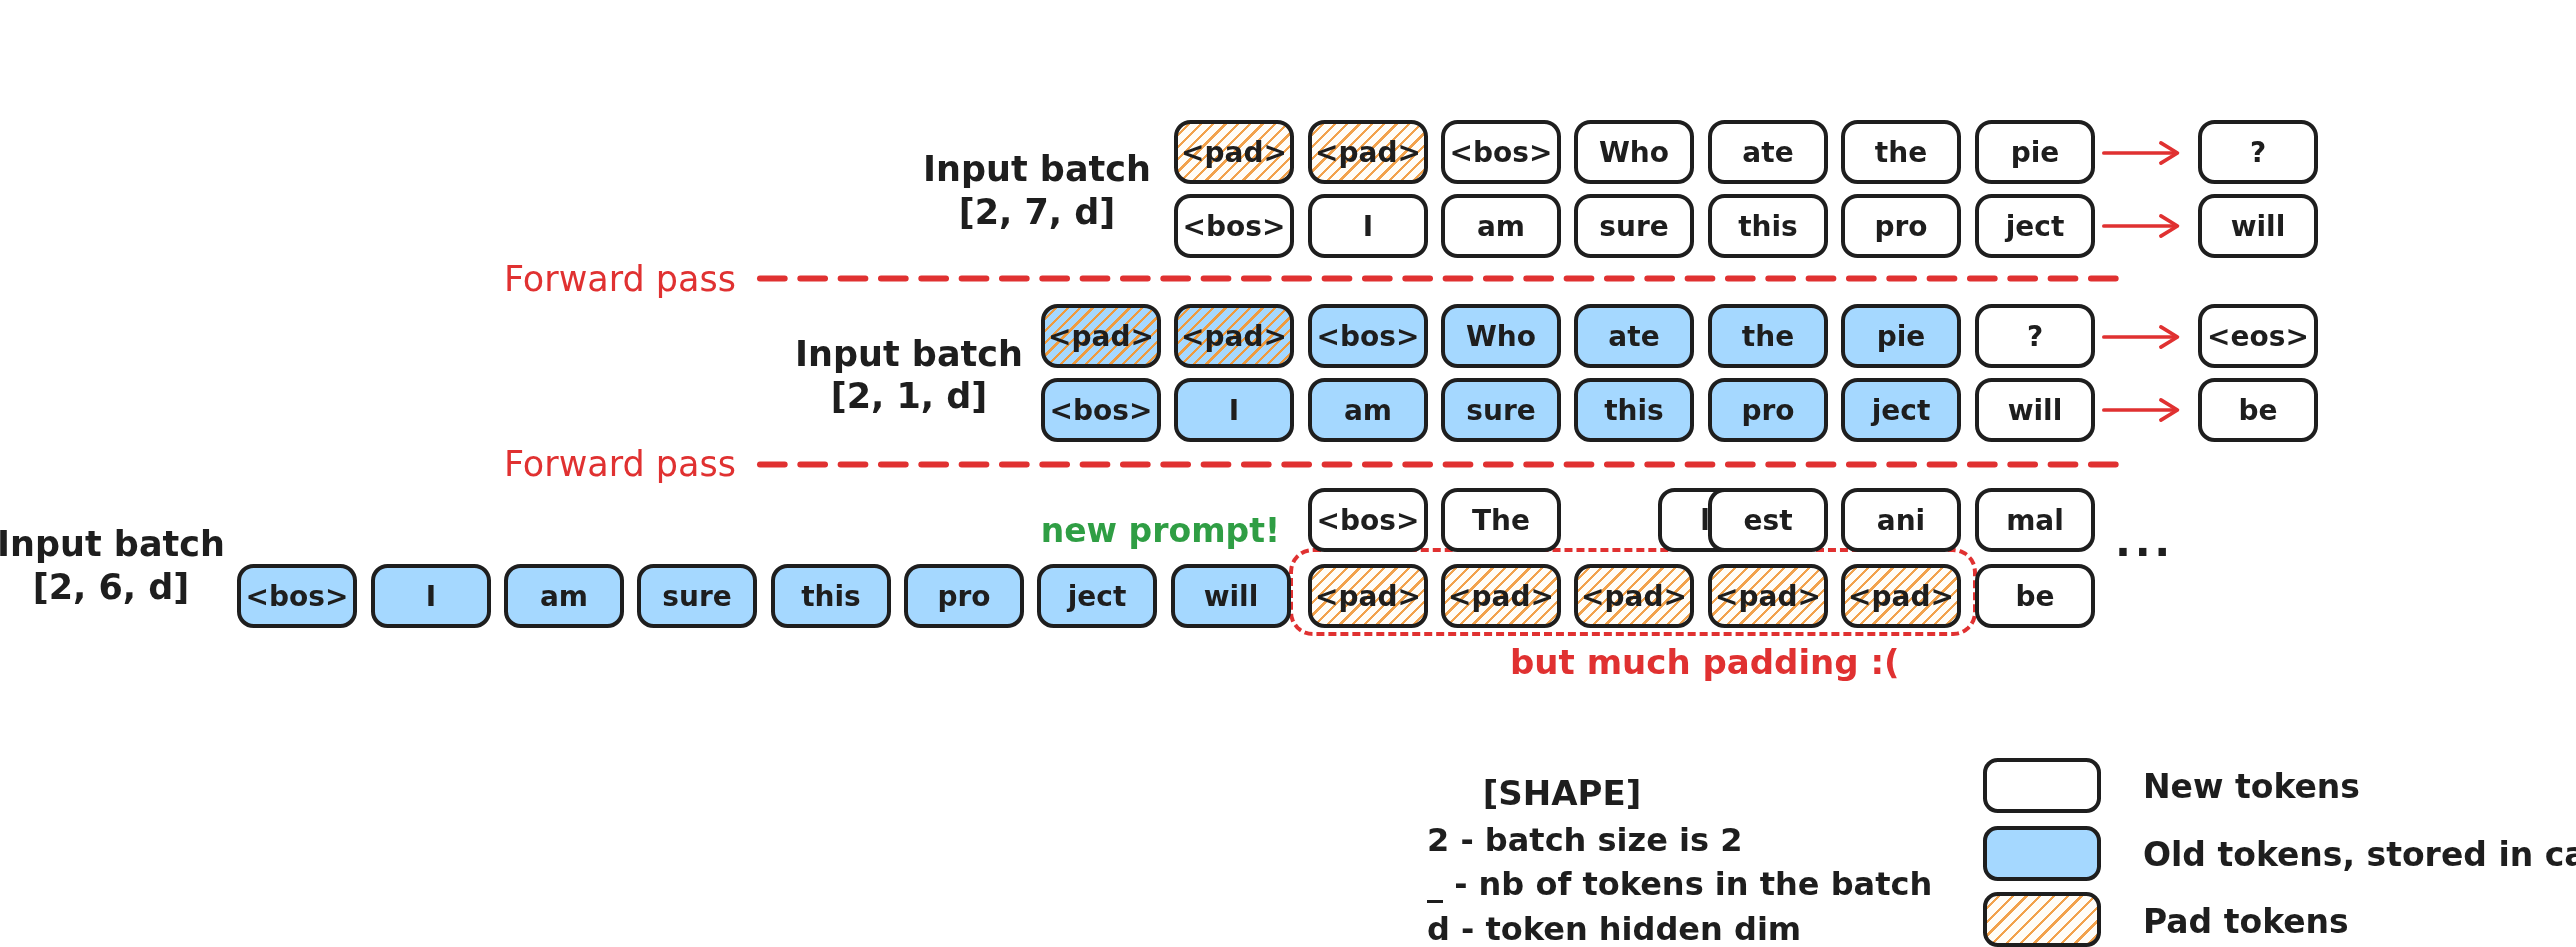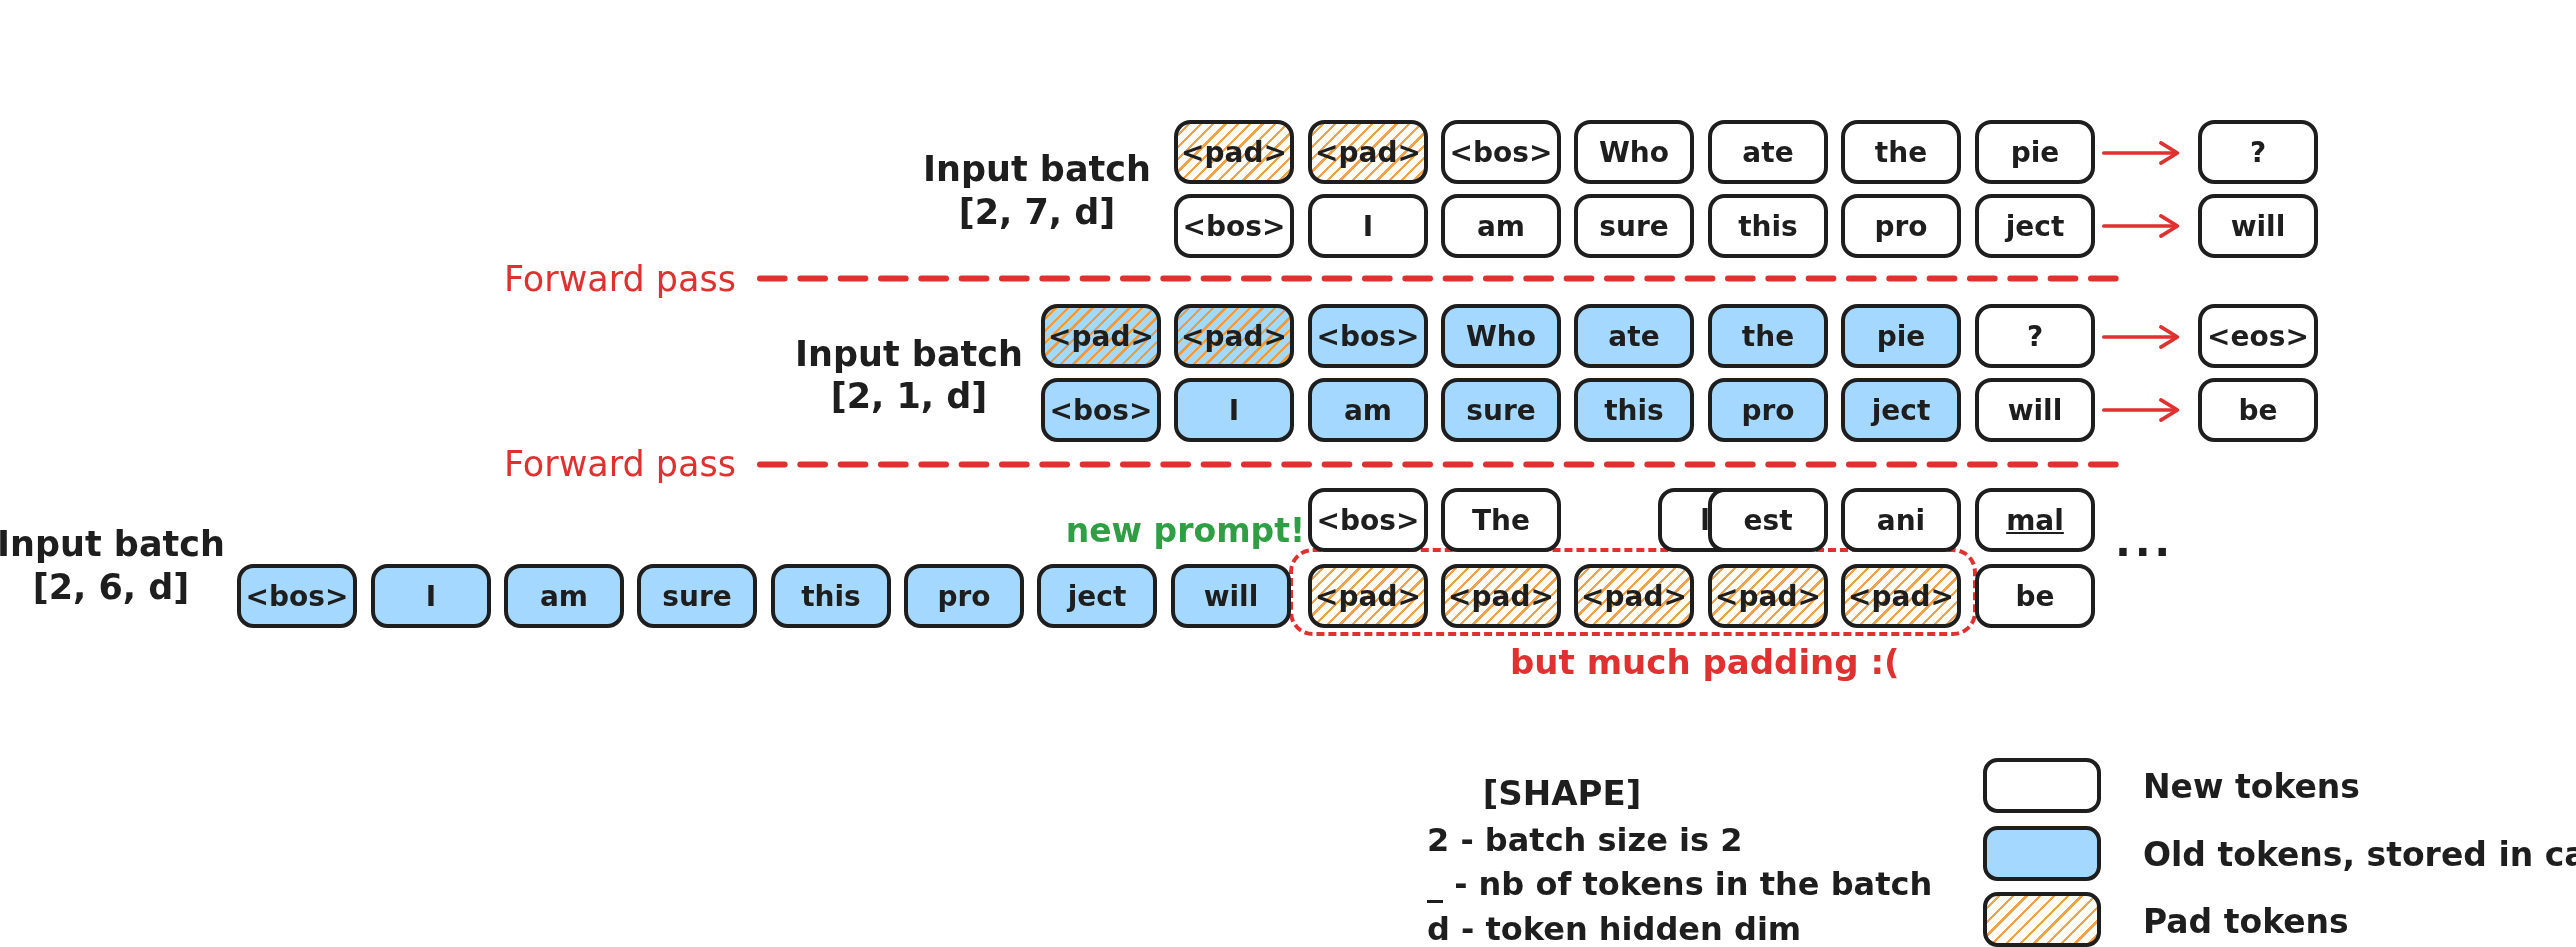--- a/index.html
+++ b/index.html
@@ -32,21 +32,21 @@
     position:absolute;transform:translate(-100%,-50%);
     font-size:35px;font-weight:400;color:#e03131;white-space:nowrap;
   }
   .dash-svg,.arrow-svg{position:absolute;overflow:visible;}
   .pad-outline{
     position:absolute;left:1289px;top:548px;width:688px;height:88px;box-sizing:border-box;
     border:4.1px dashed #e03131;border-radius:24px;
   }
   .note-green{
     position:absolute;transform:translate(-100%,-50%);
-    font-size:33px;font-weight:600;color:#2f9e44;white-space:nowrap;margin-left:25px;
+    font-size:33px;font-weight:600;color:#2f9e44;white-space:nowrap;
   }
   .note-red{
     position:absolute;font-size:34px;font-weight:600;color:#e03131;white-space:nowrap;
   }
   .ellipsis{
     position:absolute;left:2115px;top:517px;font-size:42px;font-weight:700;letter-spacing:3.7px;
   }
   .shape-title{
     position:absolute;left:1562px;top:773px;transform:translateX(-50%);
     font-size:34px;font-weight:600;white-space:nowrap;
@@ -144,21 +144,21 @@
       <svg class="arrow-svg" width="92" height="28" style="left: 2102px; top: 396px;" viewBox="0 0 100 30">
         <line x1="2" y1="15" x2="80" y2="15" stroke="#e03131" stroke-width="4" stroke-linecap="round"></line>
         <polyline points="64,4 82,15 64,26" fill="none" stroke="#e03131" stroke-width="4" stroke-linecap="round" stroke-linejoin="round"></polyline>
       </svg>
       <div class="token new" style="left: 2198px; top: 378px;">be</div>
       <div class="token new" style="left: 1308px; top: 488px;">&lt;bos&gt;</div>
       <div class="token new" style="left: 1441px; top: 488px;">The</div>
       <div class="token new" style="left: 1658px; top: 488px; padding-left: 27px;">larg</div>
       <div class="token new" style="left: 1708px; top: 488px;">est</div>
       <div class="token new" style="left: 1841px; top: 488px;">ani</div>
-      <div class="token new" style="left: 1975px; top: 488px; text-decoration: underline;">mal</div>
+      <div class="token new" style="left: 1975px; top: 488px;">mal</div>
       <div class="token old" style="left: 237px; top: 564px;">&lt;bos&gt;</div>
       <div class="token old" style="left: 371px; top: 564px;">I</div>
       <div class="token old" style="left: 504px; top: 564px;">am</div>
       <div class="token old" style="left: 637px; top: 564px;">sure</div>
       <div class="token old" style="left: 771px; top: 564px;">this</div>
       <div class="token old" style="left: 904px; top: 564px;">pro</div>
       <div class="token old" style="left: 1037px; top: 564px;">ject</div>
       <div class="token old" style="left: 1171px; top: 564px;">will</div>
       <div class="token pad" style="left: 1308px; top: 564px;">&lt;pad&gt;</div>
       <div class="token pad" style="left: 1441px; top: 564px;">&lt;pad&gt;</div>

